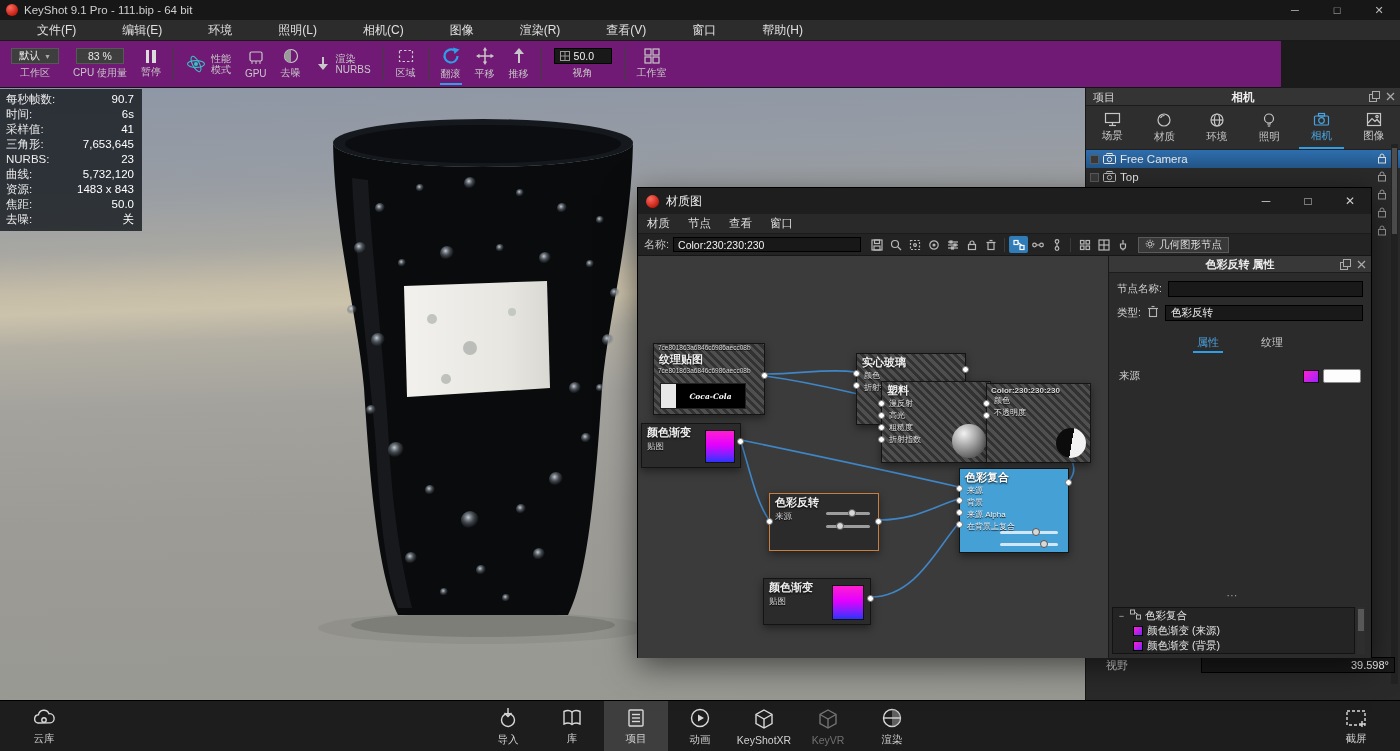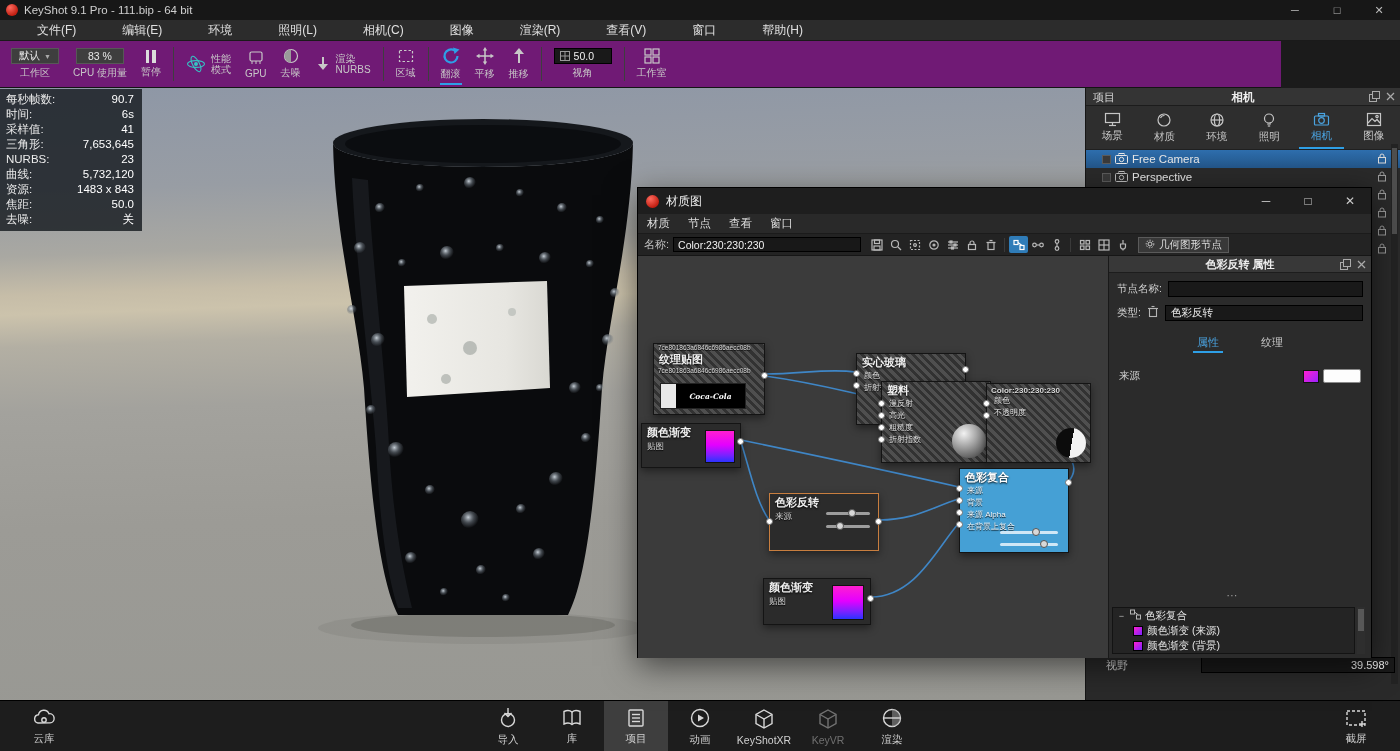--- a/index.html
+++ b/index.html
@@ -52,21 +52,21 @@
   #pp-header .pp-title { position:absolute; left:7px; top:0; line-height:18px; font-size:11px; color:#d8d8d8; }
   #pp-header .pp-context { position:absolute; left:0; right:0; text-align:center; line-height:18px; font-size:11.5px; font-weight:bold; color:#eee; }
   #pp-header .pp-icons { position:absolute; right:4px; top:3px; display:flex; gap:5px; }
   #pp-tabs { display:flex; height:44px; background:#2e2e2e; border-bottom:1px solid #202020; }
   .pp-tab { width:52.5px; display:flex; flex-direction:column; align-items:center; justify-content:center; gap:2px;
     color:#c6c6c6; font-size:10.5px; position:relative; }
   .pp-tab svg { stroke:#c6c6c6; }
   .pp-tab.sel { color:#4aa3e0; }
   .pp-tab.sel svg { stroke:#4aa3e0; }
   .pp-tab.sel::after { content:""; position:absolute; bottom:0; left:4px; right:4px; height:2px; background:#2e9fe6; }
-  .cam-row { position:relative; height:18px; display:flex; align-items:center; padding-left:16px; gap:4px; font-size:11.5px; color:#e6e6e6; }
+  .cam-row { position:relative; height:18px; display:flex; align-items:center; padding-left:4px; gap:4px; font-size:11.5px; color:#e6e6e6; }
   .cam-row.sel { background:linear-gradient(180deg,#2f6fae,#235689); }
   .cam-row .gutter { width:9px; height:9px; border:1px solid #5c5c5c; background:#3a3a3a; }
   .cam-row .lockbox { position:absolute; right:13px; top:3px; }
   #pp-scroll { position:absolute; right:2px; top:56px; width:7px; height:540px; background:#232323; }
   #pp-scroll .thumb { position:absolute; left:1px; top:4px; width:5px; height:86px; background:#4e4e4e; }
   #fov-row { position:absolute; left:0; top:567px; width:315px; height:20px; display:flex; align-items:center;margin-left:12px; }
   #fov-row .fl { margin-left:8px; font-size:11px; color:#d8d8d8; }
   #fov-field { position:absolute; left:103px; right:18px; height:16px; background:#191919; border:1px solid #000;
     color:#f0f0f0; font-size:11px; display:flex; align-items:center; justify-content:flex-end; padding-right:5px; }
   #ground-row { position:absolute; left:0; top:590px; width:315px; height:20px; display:flex; align-items:center; gap:6px; padding-left:8px; }
@@ -514,33 +514,20 @@
                 <path d="M3,4.5 V3 a2,2 0 0 1 4,0 V4.5"></path>
               </svg></span>
         </div>
         <div class="cam-row">
           <span class="gutter"></span>
           <span><svg width="13" height="11" viewBox="0 0 13 11" fill="none" stroke="#bdbdbd" stroke-width="1">
                 <rect x="0.5" y="2.5" width="12" height="8" rx="1"></rect>
                 <circle cx="6.5" cy="6.5" r="2.2"></circle>
                 <rect x="4" y="0.5" width="5" height="2"></rect>
               </svg></span>
-          <span>Perspective</span>
-          <span class="lockbox"><svg width="10" height="11" viewBox="0 0 10 11" fill="none" stroke="#9a9a9a" stroke-width="1">
-                <rect x="1.5" y="4.5" width="7" height="5.5"></rect>
-                <path d="M3,4.5 V3 a2,2 0 0 1 4,0 V4.5"></path>
-              </svg></span>
-        </div>
-        <div class="cam-row">
-          <span class="gutter"></span>
-          <span><svg width="13" height="11" viewBox="0 0 13 11" fill="none" stroke="#bdbdbd" stroke-width="1">
-                <rect x="0.5" y="2.5" width="12" height="8" rx="1"></rect>
-                <circle cx="6.5" cy="6.5" r="2.2"></circle>
-                <rect x="4" y="0.5" width="5" height="2"></rect>
-              </svg></span>
           <span>Top</span>
           <span class="lockbox"><svg width="10" height="11" viewBox="0 0 10 11" fill="none" stroke="#9a9a9a" stroke-width="1">
                 <rect x="1.5" y="4.5" width="7" height="5.5"></rect>
                 <path d="M3,4.5 V3 a2,2 0 0 1 4,0 V4.5"></path>
               </svg></span>
         </div>
         <div class="cam-row">
           <span class="lockbox"><svg width="10" height="11" viewBox="0 0 10 11" fill="none" stroke="#9a9a9a" stroke-width="1">
                 <rect x="1.5" y="4.5" width="7" height="5.5"></rect>
                 <path d="M3,4.5 V3 a2,2 0 0 1 4,0 V4.5"></path>

